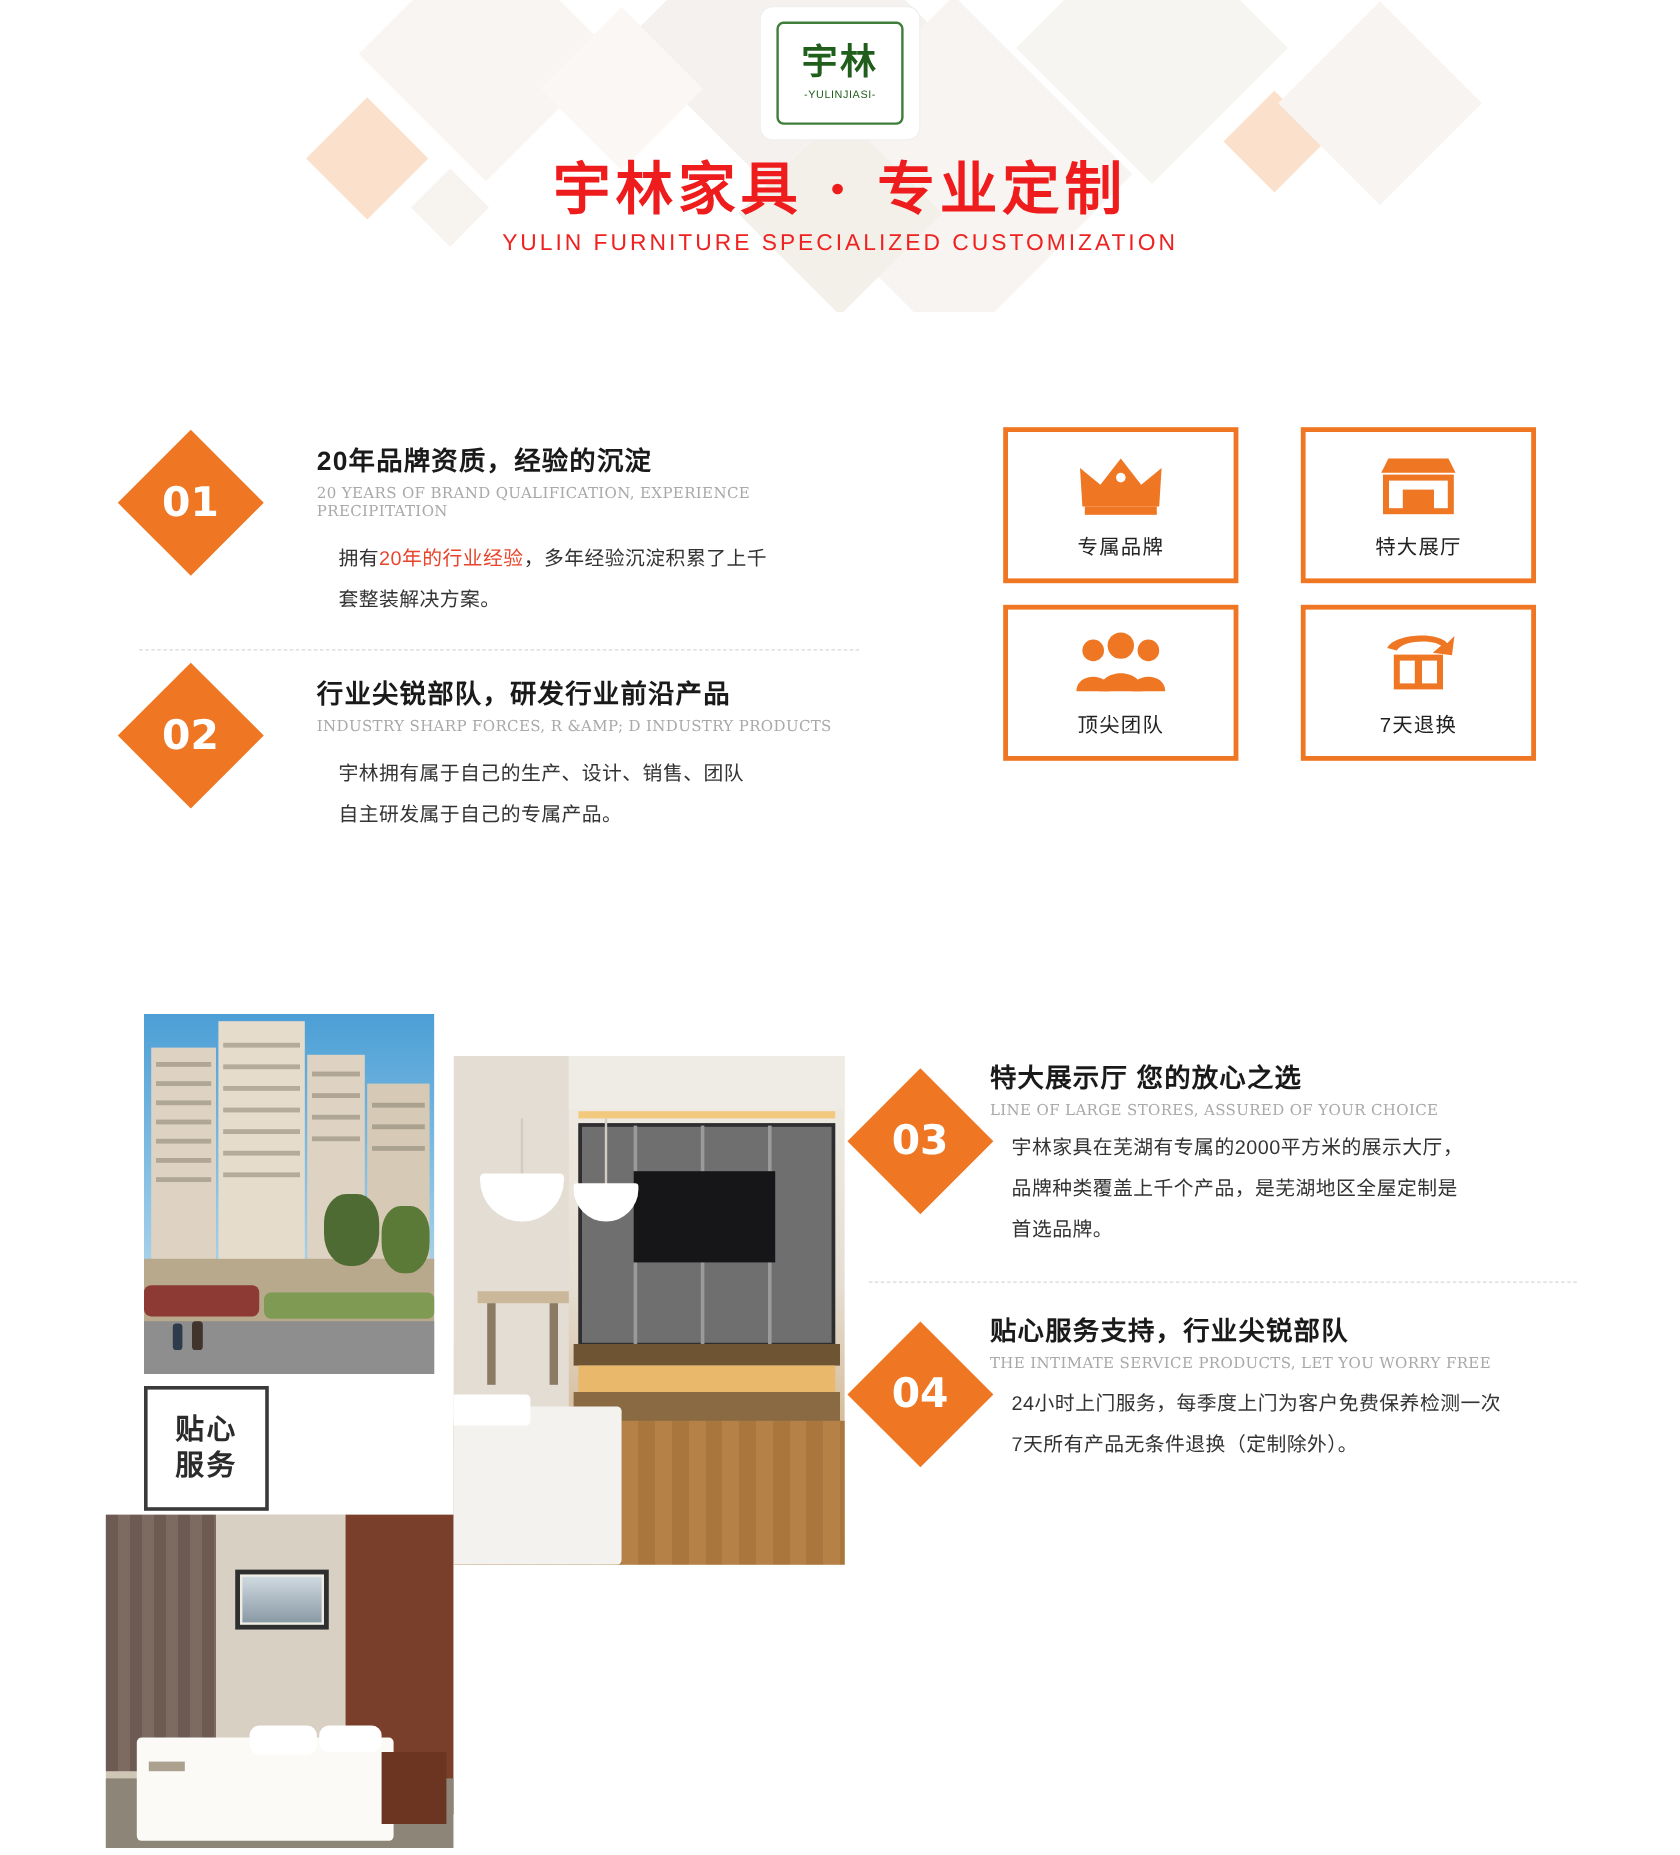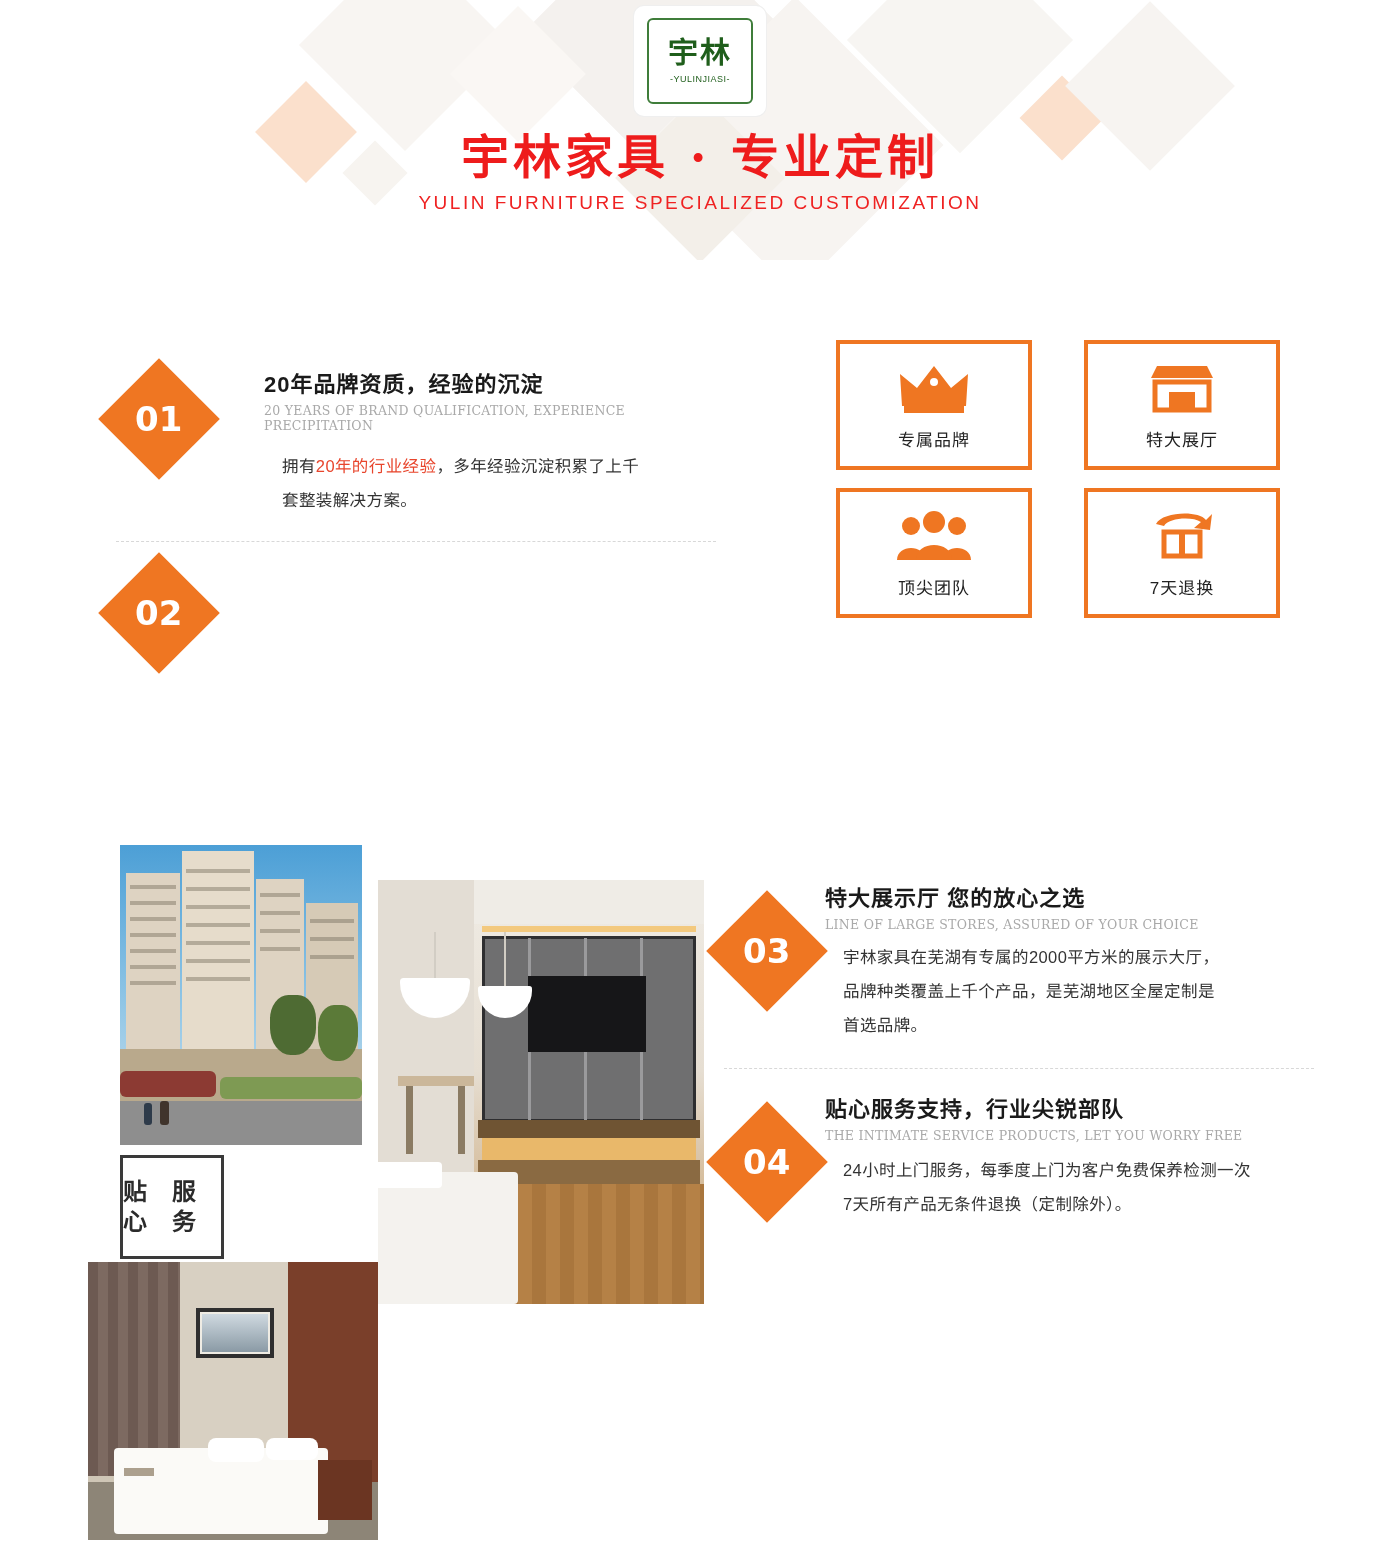--- a/index.html
+++ b/index.html
@@ -149,21 +149,21 @@
   .divider {
     margin: 24px 0 18px 0;
     border-top: 1px dashed #d8d8d8;
     width: 600px;
   }
 
   
   .feature-grid {
     position: absolute;
     left: 836px;
-    top: 340px;
+    top: 356px;
     display: grid;
     grid-template-columns: 196px 196px;
     grid-template-rows: 130px 130px 130px;
     gap: 18px 52px;
   }
   .feature {
     border: 4px solid #ef7622;
     display: flex;
     flex-direction: column;
     align-items: center;
@@ -190,21 +190,21 @@
     left: 120px;
     top: 1155px;
     width: 104px;
     height: 104px;
     border: 3px solid #3a3a3a;
     color: #2b2b2b;
     font-size: 24px;
     font-weight: bold;
     line-height: 30px;
     display: flex;
-    flex-direction: row;
+    flex-direction: column;
     align-items: center;
     justify-content: center;
     letter-spacing: 2px;
     background: #ffffff;
     z-index: 4;
   }
 
   
   .blocks-right {
     position: absolute;
@@ -291,20 +291,28 @@
           <span>套整装解决方案。</span>
         </div>
       </div>
     </div>
 
     <div class="divider"></div>
 
     <div class="numblock">
       <div class="diamond">
         <span>02</span>
+      </div>
+      <div class="nb-body">
+        <div class="nb-title">行业尖锐部队，研发行业前沿产品</div>
+        <div class="nb-entitle">INDUSTRY SHARP FORCES, R &amp;AMP; D INDUSTRY PRODUCTS</div>
+        <div class="nb-text">
+          <span>宇林拥有属于自己的生产、设计、销售、团队</span><br>
+          <span>自主研发属于自己的专属产品。</span>
+        </div>
       </div>
     </div>
   </div>
 
   <div class="feature-grid">
 
     <div class="feature">
       <div class="ficon">
         <svg width="72" height="52" viewBox="0 0 72 52">
           <path d="M4 44 L2 12 L19 26 L36 4 L53 26 L70 12 L68 44 Z" fill="#ef7622"></path>

